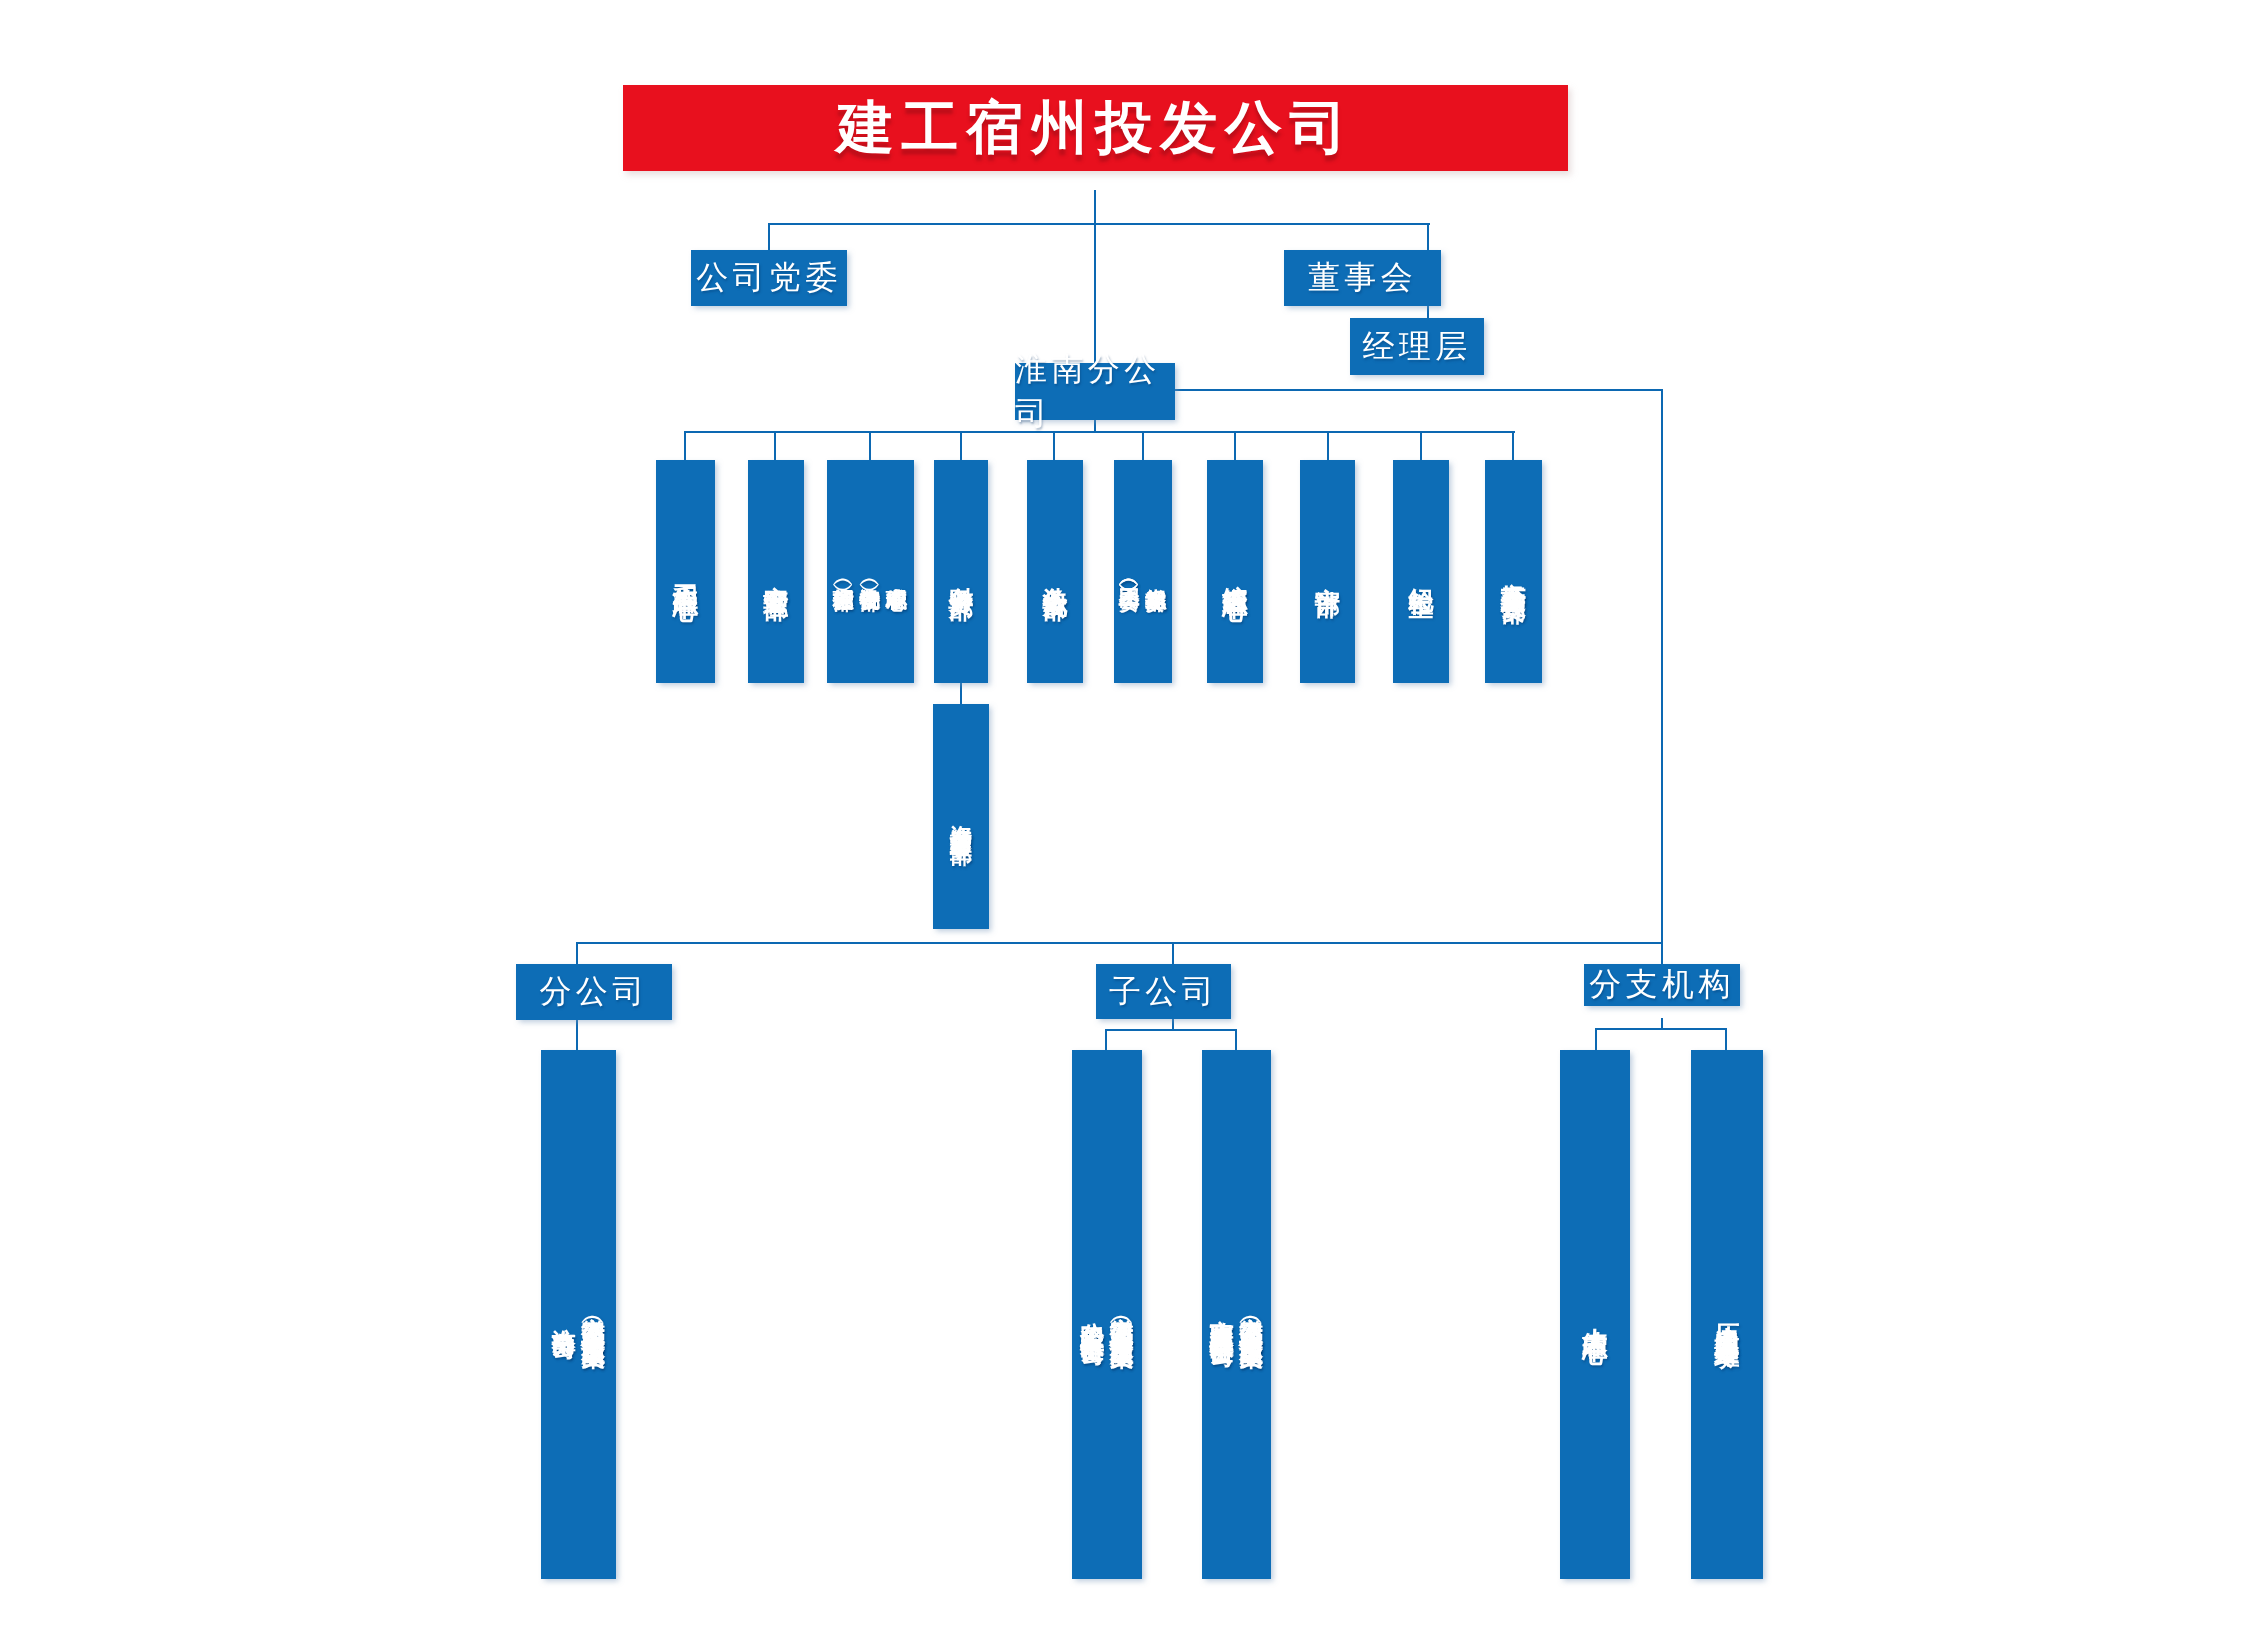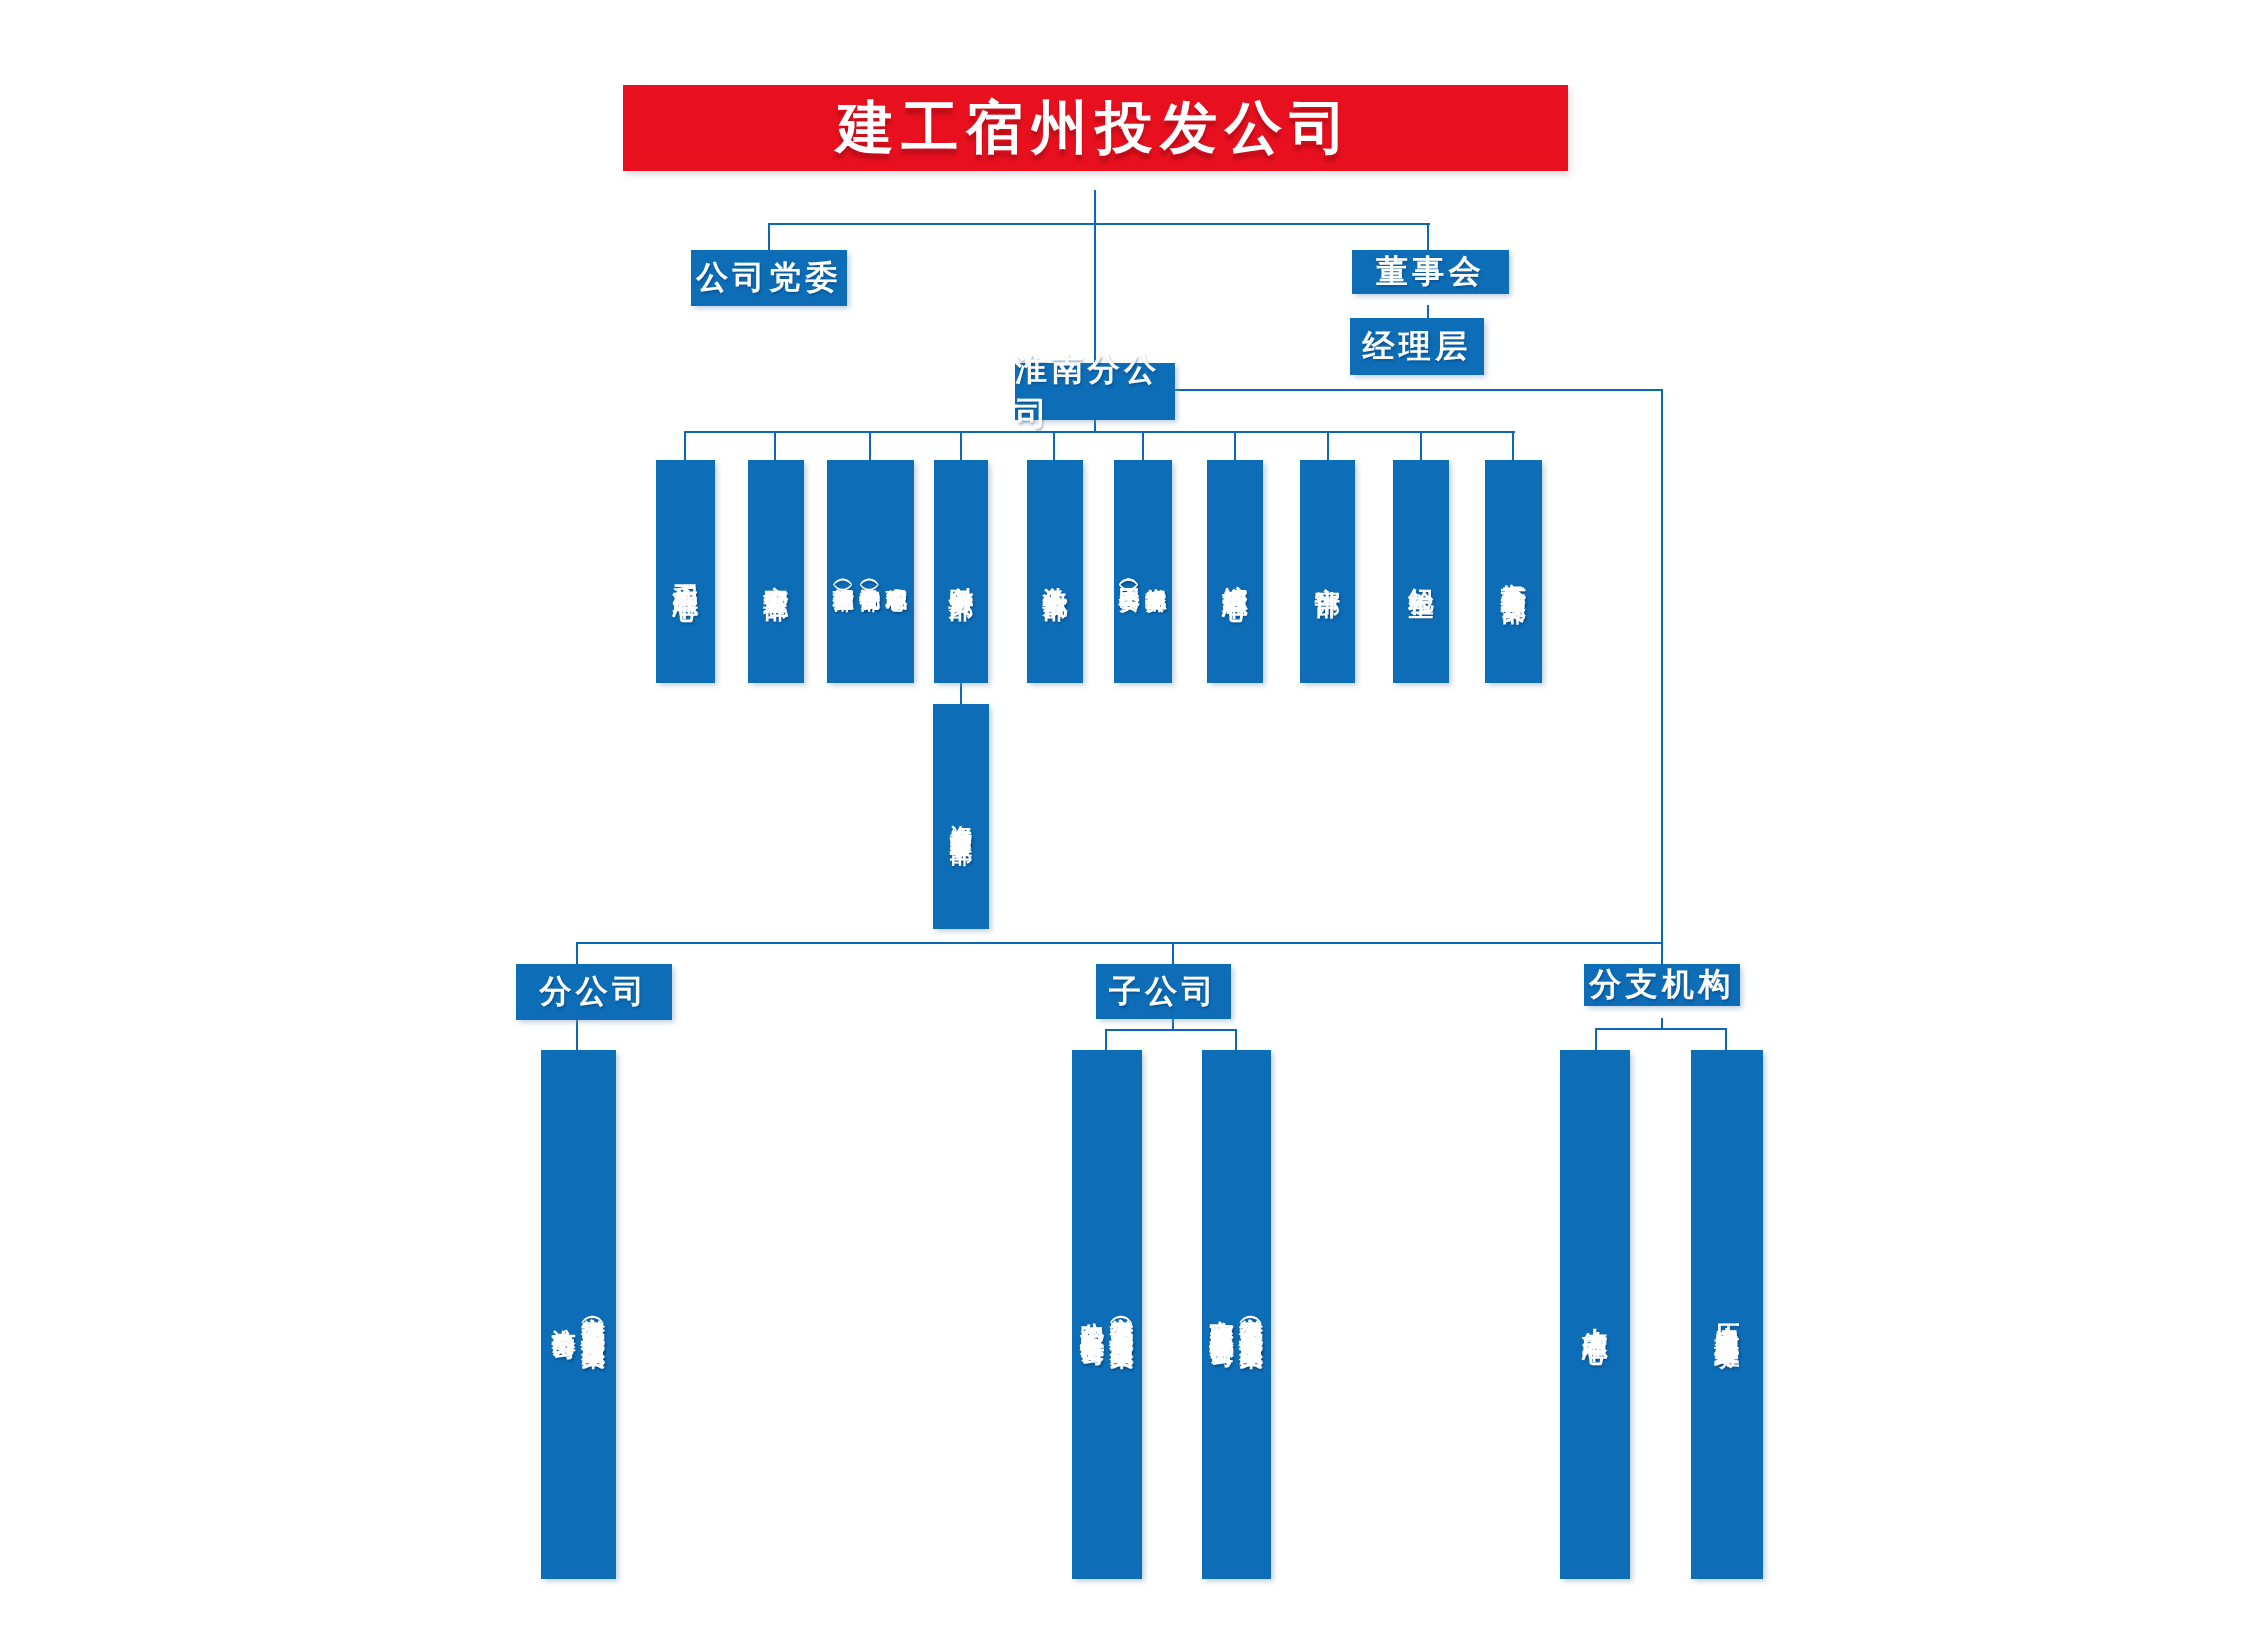--- a/index.html
+++ b/index.html
@@ -35,21 +35,21 @@
     box-shadow:3.3px 4.4px 6.6px rgba(190,160,160,.35);
   }
   .hbox{
     position:absolute;
     background:var(--blue);
     color:#ffffff;
     display:flex;
     align-items:center;
     justify-content:center;
     font-size:32px;
-    font-weight:bold;
+    font-weight:normal;
     letter-spacing:4.4px;
     text-shadow:1.1px 2.2px 2.2px rgba(0,45,95,.35);
     box-shadow:2.8px 3.3px 5.5px rgba(125,155,190,.5);
   }
   .vbox{
     position:absolute;
     background:var(--blue);
     color:#ffffff;
     writing-mode:vertical-rl;
     text-orientation:mixed;
@@ -108,21 +108,21 @@
   <div class="line" style="left:1595px;top:1028px;width:2.2px;height:22.6px;"></div>
   <div class="line" style="left:1725px;top:1028px;width:2.2px;height:22.6px;"></div>
 
   <div class="banner" style="left:623px;top:85px;width:945px;height:86px;">
     <span>建工宿州投发公司</span>
   </div>
 
   <div class="hbox" style="left:691px;top:250px;width:156px;height:56px;">
     <span>公司党委</span>
   </div>
-  <div class="hbox" style="left:1352px;top:250px;width:157px;height:44px;">
+  <div class="hbox" style="left:1284px;top:250px;width:157px;height:56px;">
     <span>董事会</span>
   </div>
   <div class="hbox" style="left:1350px;top:318px;width:134px;height:57px;text-align:center;">
     <span>经理层</span>
   </div>
   <div class="hbox" style="left:1015px;top:363px;width:160px;height:57px;">
     <span>淮南分公司</span>
   </div>
 
   <div class="vbox" style="left:656px;top:460px;width:59px;height:223px;">

